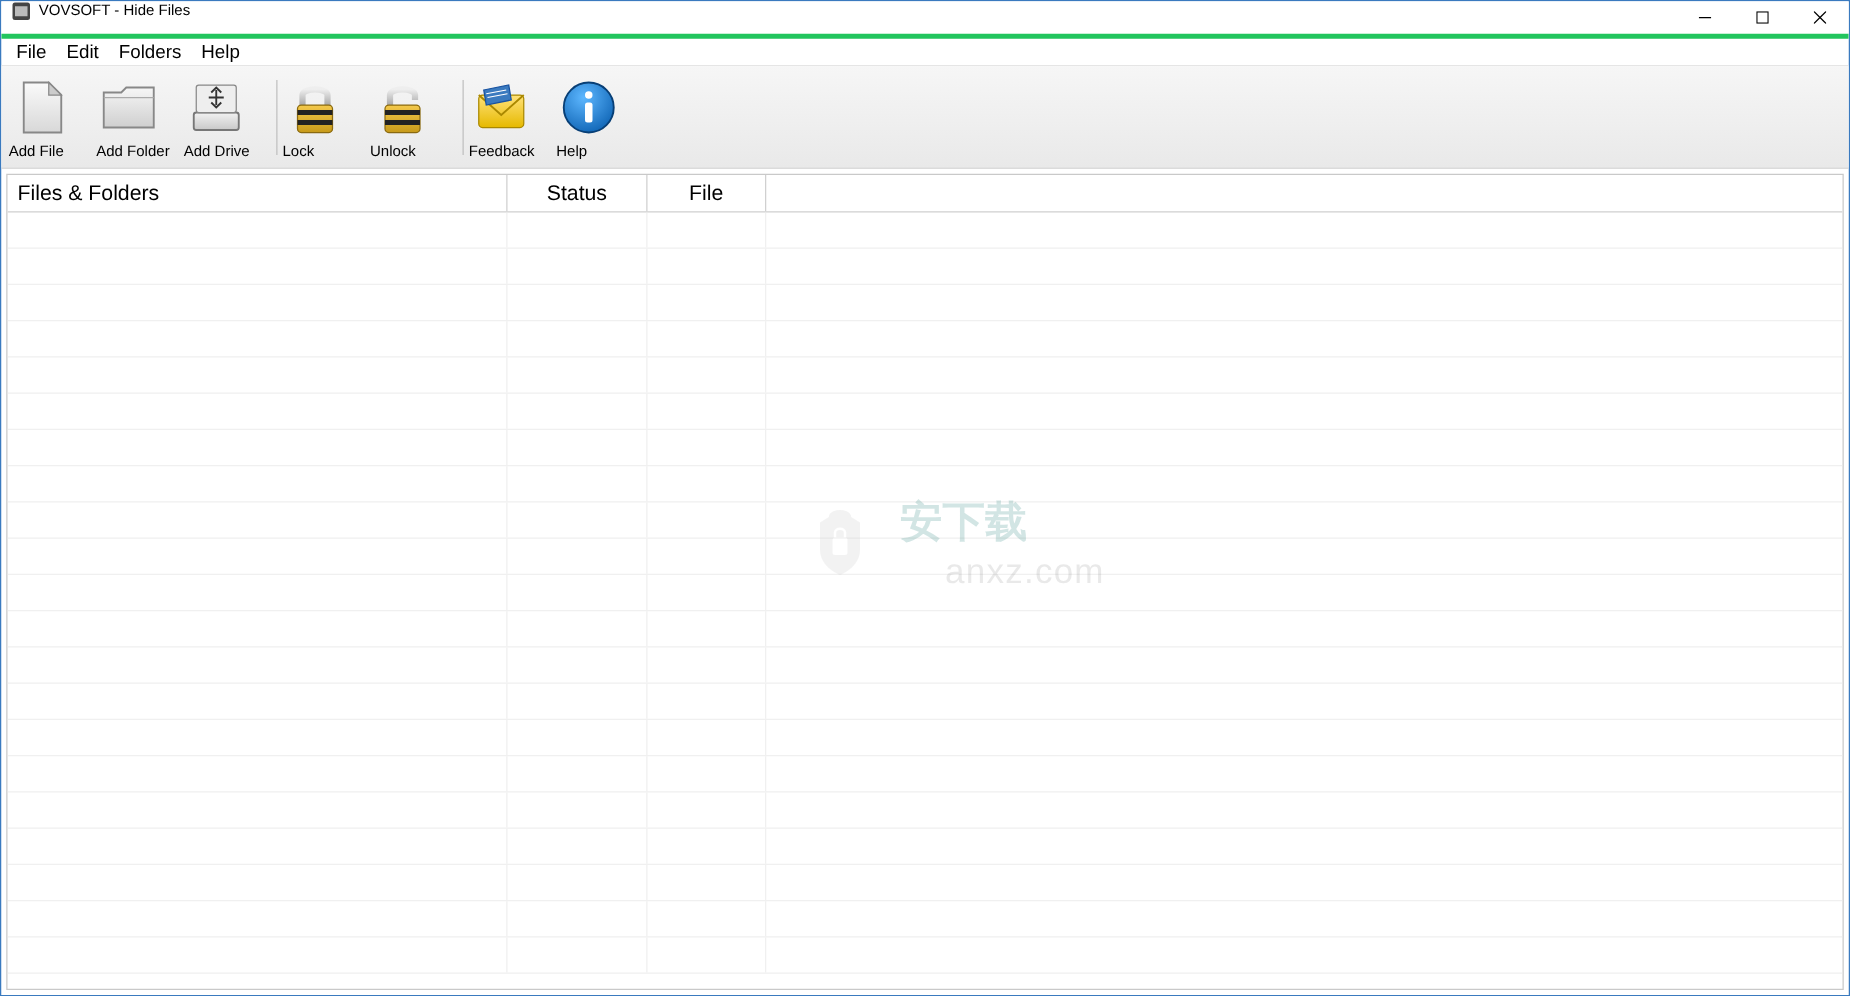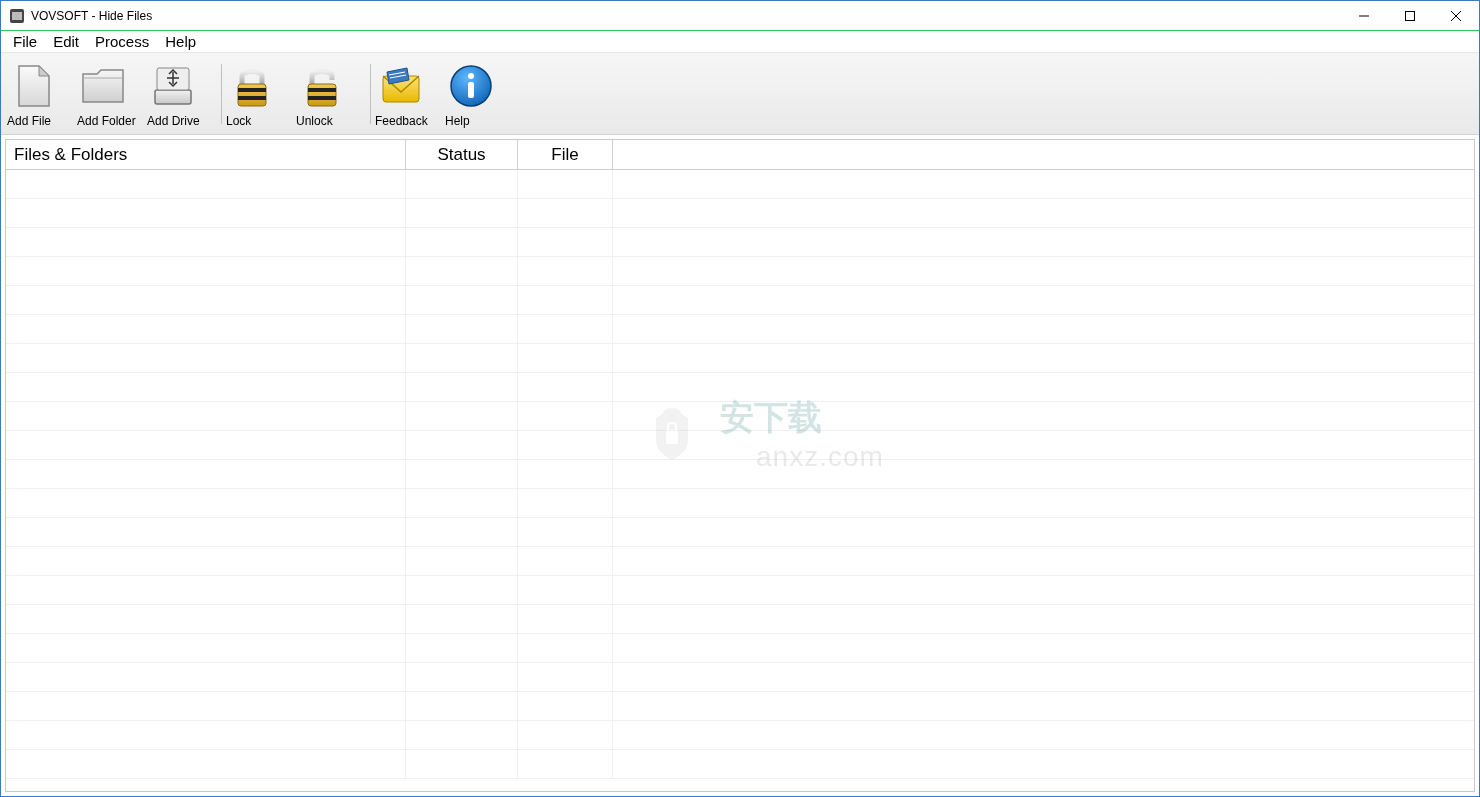--- a/index.html
+++ b/index.html
@@ -10,22 +10,21 @@
       width: 1480px;
       height: 797px;
       overflow: hidden;
       border: 1px solid #3a7abf;
     }
     
     .titlebar {
       height: 30px;
       background: #fff;
       display: flex;
-      align-items: center;
-      border-bottom: 1px solid #22c55e;
+      border-bottom: 4px solid #22c55e;
     }
     .titlebar-icon {
       width: 16px; height: 16px;
       margin: 0 6px 0 8px;
       display: inline-flex; align-items: center; justify-content: center;
     }
     .titlebar-title { font-size: 12px; color: #000; }
     .titlebar-spacer { flex: 1; }
     .win-controls { display: flex; height: 100%; }
     .win-btn {
@@ -159,21 +158,21 @@
           <line x1="0" y1="0" x2="10" y2="10" stroke-width="1"></line>
           <line x1="10" y1="0" x2="0" y2="10" stroke-width="1"></line>
         </svg>
     </div>
   </div>
 </div>
 
 <div class="menubar">
   <div class="menu-item">File</div>
   <div class="menu-item">Edit</div>
-  <div class="menu-item">Process</div>
+  <div class="menu-item">Folders</div>
   <div class="menu-item">Help</div>
 </div>
 
 <div class="toolbar">
 
   <div class="toolbar-btn">
     <span class="icon-wrap">
       <svg width="48" height="48" viewBox="0 0 48 48">
         <defs>
             <linearGradient id="gfile" x1="0" y1="0" x2="0" y2="1">

